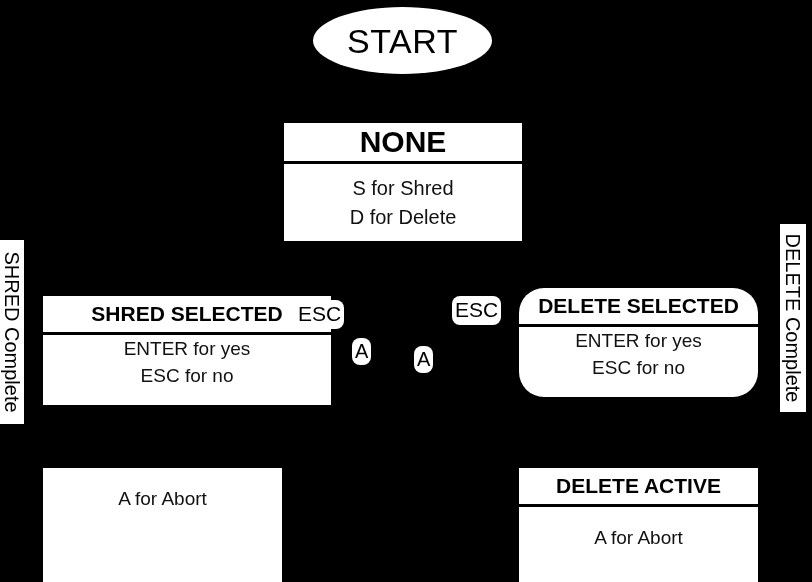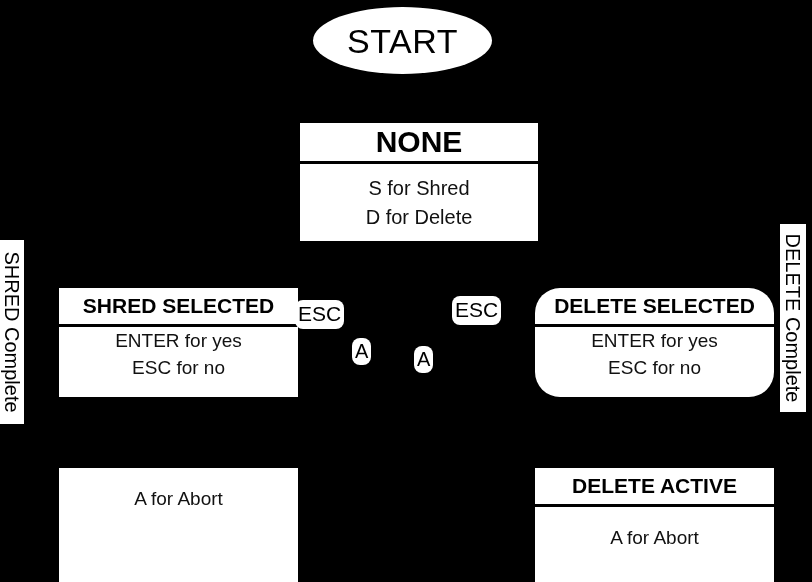--- a/index.html
+++ b/index.html
@@ -41,21 +41,20 @@
     white-space: nowrap;
   }
 
   
   .state-box {
     position: absolute;
     background: #ffffff;
     box-sizing: border-box;
     display: flex;
     flex-direction: column;
-    margin-left: 16px;
   }
   .state-title {
     font-size: 21px;
     font-weight: bold;
     color: #000000;
     text-align: center;
     padding: 6px 8px 5px 8px;
     border-bottom: 3px solid #000000;
     white-space: nowrap;
     line-height: 1.18;
@@ -76,22 +75,22 @@
     top: 123px;
     width: 238px;
     height: 118px;
   }
   .box-none .state-title { font-size: 30px; padding: 1px 8px 2px 8px; }
   .box-none .state-body  { font-size: 20px; padding-top: 10px; }
 
   
   .box-shred-selected {
     left: 43px;
-    top: 288px;
-    width: 239px;
+    top: 296px;
+    width: 288px;
     height: 109px;
   }
   
   .box-delete-selected {
     left: 519px;
     top: 288px;
     width: 239px;
     height: 109px;
     border-radius: 25px;
   }

